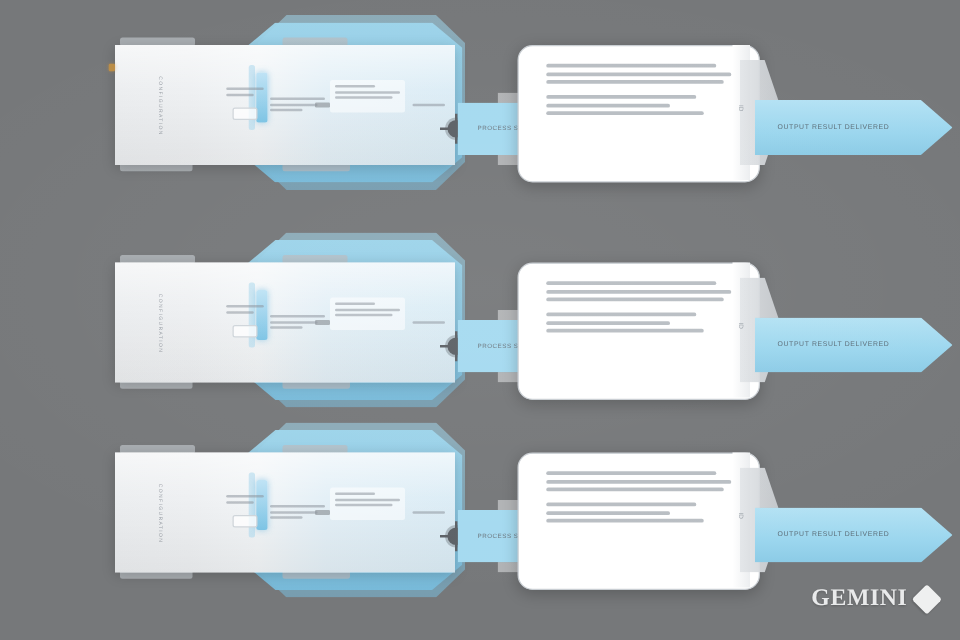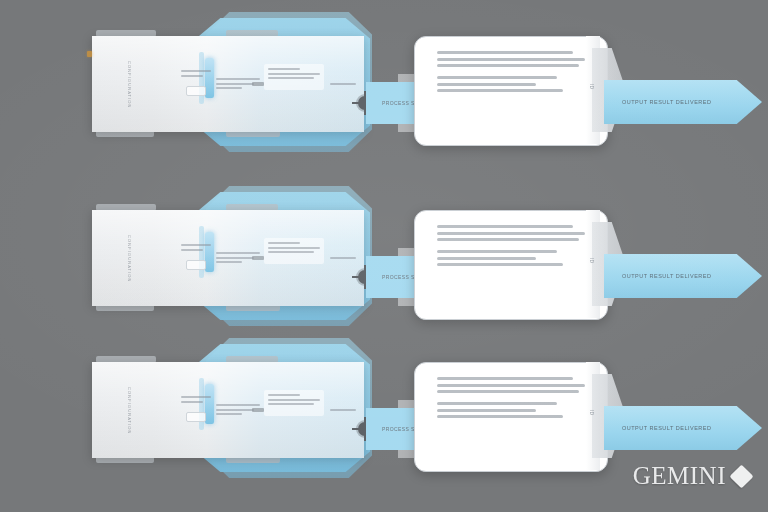--- a/index.html
+++ b/index.html
@@ -177,21 +177,21 @@
     background:#c9923f;border-radius:1px;opacity:.85;
     box-shadow:0 0 3px rgba(201,146,63,.6);
   }
 
   
   .watermark{
     position:absolute;right:18px;bottom:22px;z-index:70;
     display:flex;align-items:center;gap:7px;opacity:.92;
   }
   .wm-text{
-    font-size:25px;font-weight:normal;color:#f3f4f5;letter-spacing:.5px;
+    font-size:19px;font-weight:bold;color:#f3f4f5;letter-spacing:.5px;
     font-family:"Liberation Serif",serif;
     text-shadow:0 1px 2px rgba(0,0,0,.25);
   }
   .wm-logo{
     width:17px;height:17px;background:#fafbfb;
     transform:rotate(45deg);border-radius:2px;
     box-shadow:0 1px 2px rgba(0,0,0,.25);
   }
 </style>
 </head>

